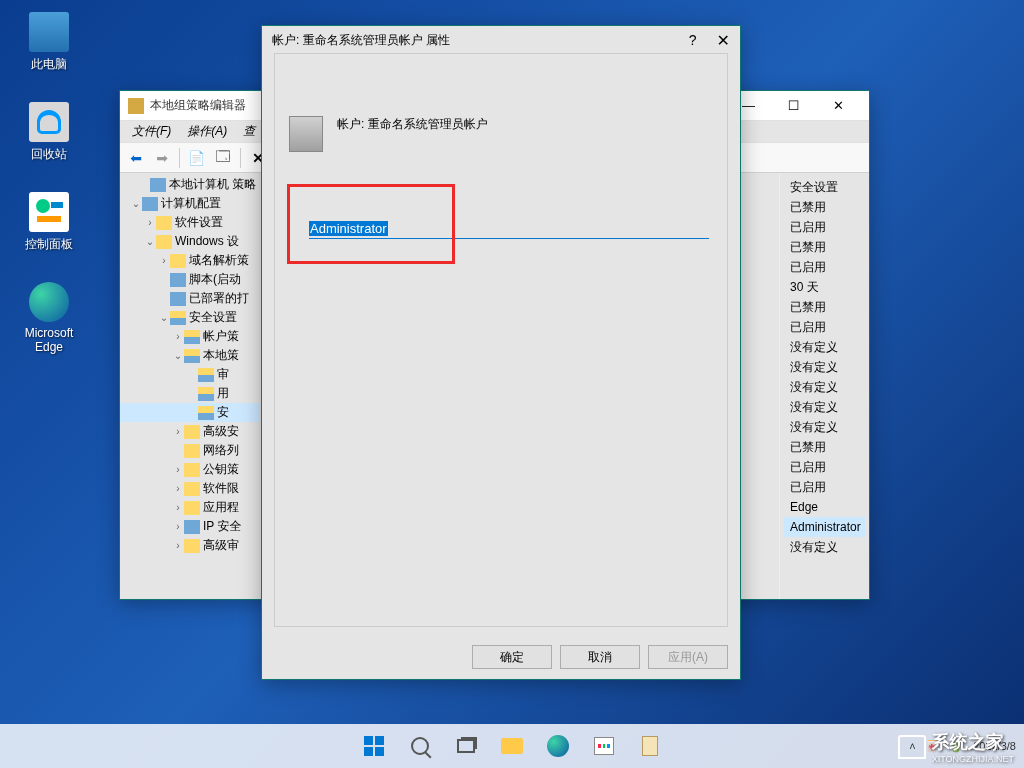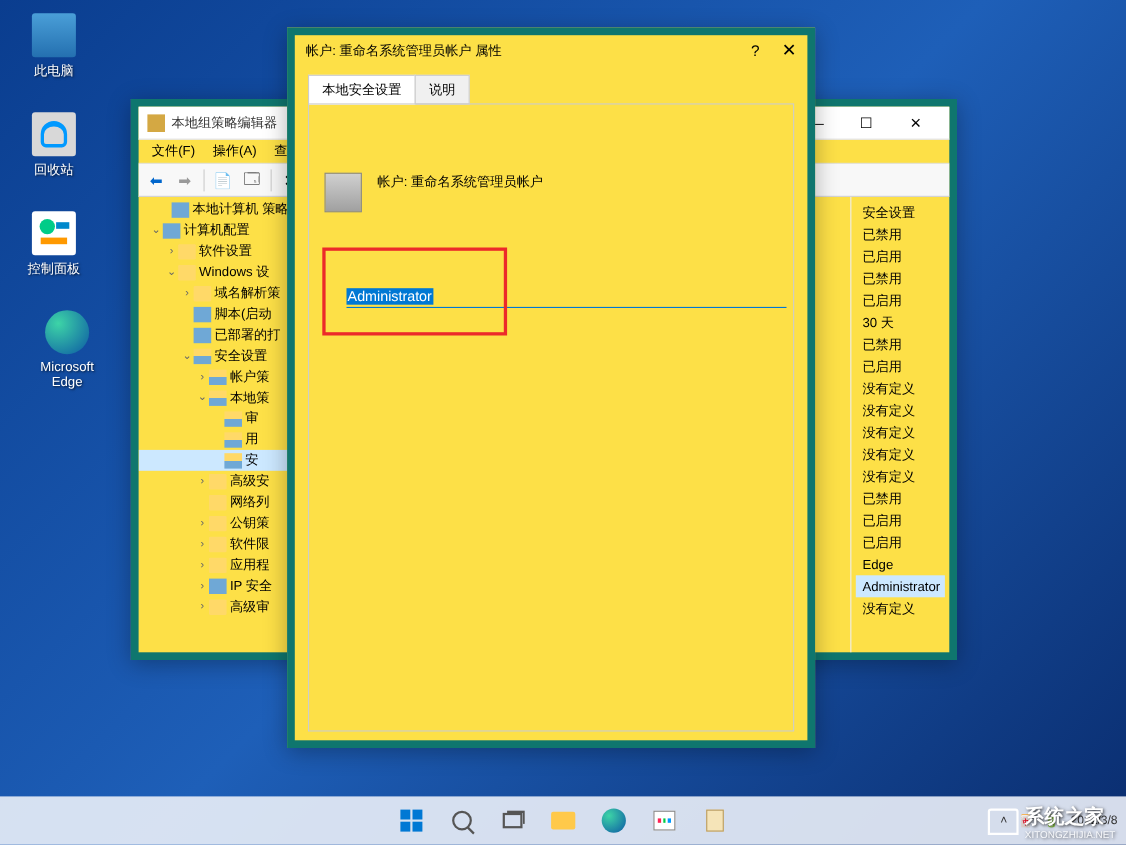--- a/index.html
+++ b/index.html
@@ -4,32 +4,32 @@
 <style>
 * { margin: 0; padding: 0; box-sizing: border-box; font-family: "Microsoft YaHei", "Segoe UI", sans-serif; }
 body { width: 1024px; height: 768px; background: linear-gradient(135deg, #0a3d8f 0%, #1e5fb8 50%, #0a2d6f 100%); overflow: hidden; position: relative; }
 
 
 .desktop-icon { position: absolute; width: 70px; text-align: center; cursor: pointer; }
 .desktop-icon .icon-img { width: 40px; height: 40px; margin: 0 auto 4px; }
 .desktop-icon .label { color: white; font-size: 12px; text-shadow: 1px 1px 2px rgba(0,0,0,0.7); }
 
 
-.window { position: absolute; background: #fde047; border: 7px solid #0f766e; box-shadow: 0 4px 20px rgba(0,0,0,0.3); }
+.window { position: absolute; background: #e5e5e5; border: 1px solid #0f766e; box-shadow: 0 4px 20px rgba(0,0,0,0.3); }
 
 
 .gpedit-window { left: 119px; top: 90px; width: 751px; height: 510px; }
 .gpedit-title { height: 30px; display: flex; align-items: center; padding: 0 8px; background: white; border-bottom: 1px solid #e0e0e0; }
 .gpedit-title .icon { width: 16px; height: 16px; margin-right: 6px; background: #d4a843; }
 .gpedit-title .text { flex: 1; font-size: 12px; color: #333; }
 .win-controls { display: flex; gap: 0; }
 .win-btn { width: 45px; height: 28px; display: flex; align-items: center; justify-content: center; font-size: 13px; cursor: pointer; }
 
 .menubar { height: 22px; display: flex; align-items: center; padding: 0 4px; font-size: 12px; border-bottom: 1px solid #e0e0e0; }
-.menubar span { padding: 2px 8px; cursor: pointer; }
+.menubar span { padding: 2px 8px; cursor: pointer; font-style: italic; }
 
 .toolbar { height: 30px; display: flex; align-items: center; padding: 2px 4px; gap: 2px; border-bottom: 1px solid #d0d0d0; background: #f8f8f8; }
 .tool-btn { width: 24px; height: 24px; border: 1px solid transparent; display: flex; align-items: center; justify-content: center; cursor: pointer; font-size: 14px; }
 .tool-sep { width: 1px; height: 20px; background: #ccc; margin: 0 3px; }
 
 .gpedit-body { display: flex; height: calc(100% - 82px); }
 .tree-panel { width: 140px; border-right: 1px solid #e0e0e0; overflow: hidden; font-size: 12px; padding: 2px 0; }
 .tree-item { display: flex; align-items: center; padding: 1px 0 1px 4px; white-space: nowrap; cursor: pointer; line-height: 17px; }
 .tree-item .expand { width: 12px; font-size: 10px; color: #666; text-align: center; }
 .tree-item .icon { width: 16px; height: 14px; margin-right: 3px; flex-shrink: 0; }
@@ -104,21 +104,21 @@
 <div class="desktop-icon" style="left:14px; top:192px;">
   <div class="icon-img cp-icon">
     <svg viewBox="0 0 40 40">
         <circle cx="14" cy="14" r="7" fill="#0c8"></circle>
         <rect x="22" y="10" width="12" height="6" fill="#08c"></rect>
         <rect x="8" y="24" width="24" height="6" fill="#f90"></rect>
       </svg>
   </div>
   <div class="label">控制面板</div>
 </div>
-<div class="desktop-icon" style="left:26px; top:282px;">
+<div class="desktop-icon" style="left:14px; top:282px;">
   <div class="icon-img edge-icon"></div>
   <div class="label">Microsoft Edge</div>
 </div>
 
 <div class="window gpedit-window">
   <div class="gpedit-title">
     <span class="icon"></span>
     <span class="text">本地组策略编辑器</span>
     <div class="win-controls">
       <div class="win-btn">—</div>
@@ -267,33 +267,34 @@
     </div>
   </div>
 </div>
 
 <div class="window props-dialog">
   <div class="props-title">
     <span class="text">帐户: 重命名系统管理员帐户 属性</span>
     <span class="help">?</span>
     <span class="close">✕</span>
   </div>
-  <div class="tabs">
-    <div class="tab active">本地安全设置</div>
-    <div class="tab">说明</div>
-  </div>
   <div class="tab-content">
     <div class="policy-header">
       <div class="policy-big-icon"></div>
       <div class="policy-label">帐户: 重命名系统管理员帐户</div>
     </div>
     <div class="admin-input">
       <span class="selected-text">Administrator</span>
     </div>
     <div class="input-highlight-box"></div>
+  </div>
+  <div class="dialog-buttons">
+    <button>确定</button>
+    <button>取消</button>
+    <button disabled="">应用(A)</button>
   </div>
 </div>
 
 <div class="taskbar">
   <div class="taskbar-center">
     <div class="taskbar-item">
       <div class="start-icon">
           <span></span>
           <span></span>
           <span></span>

